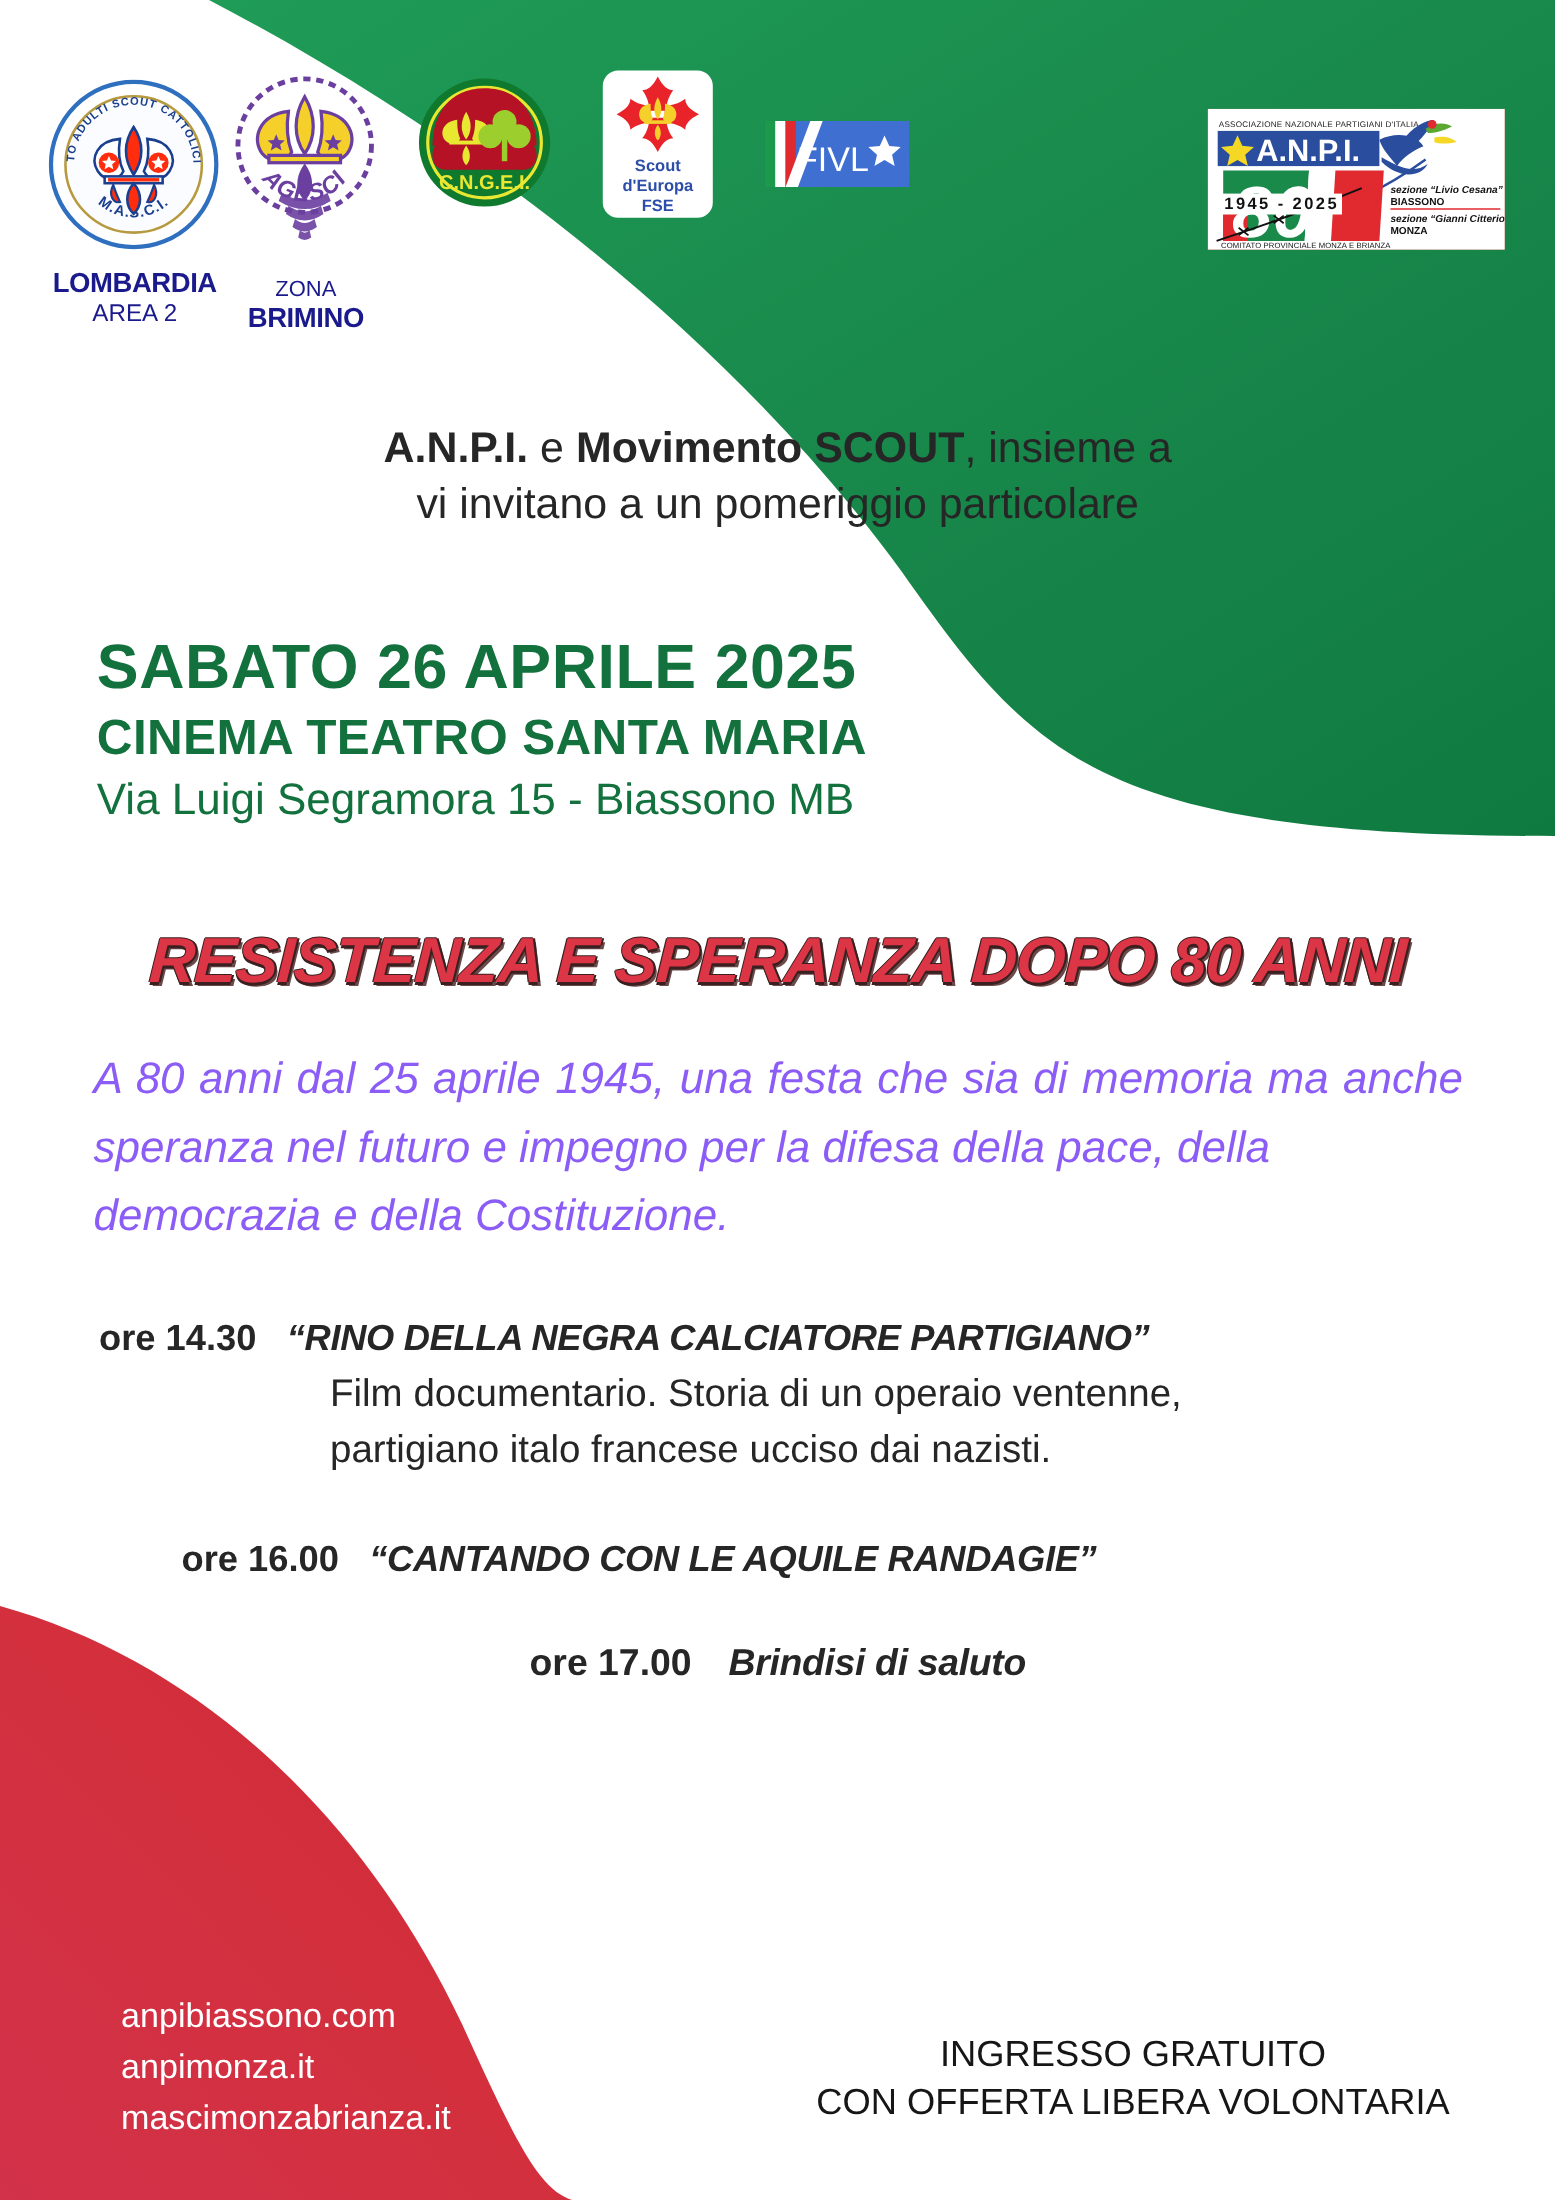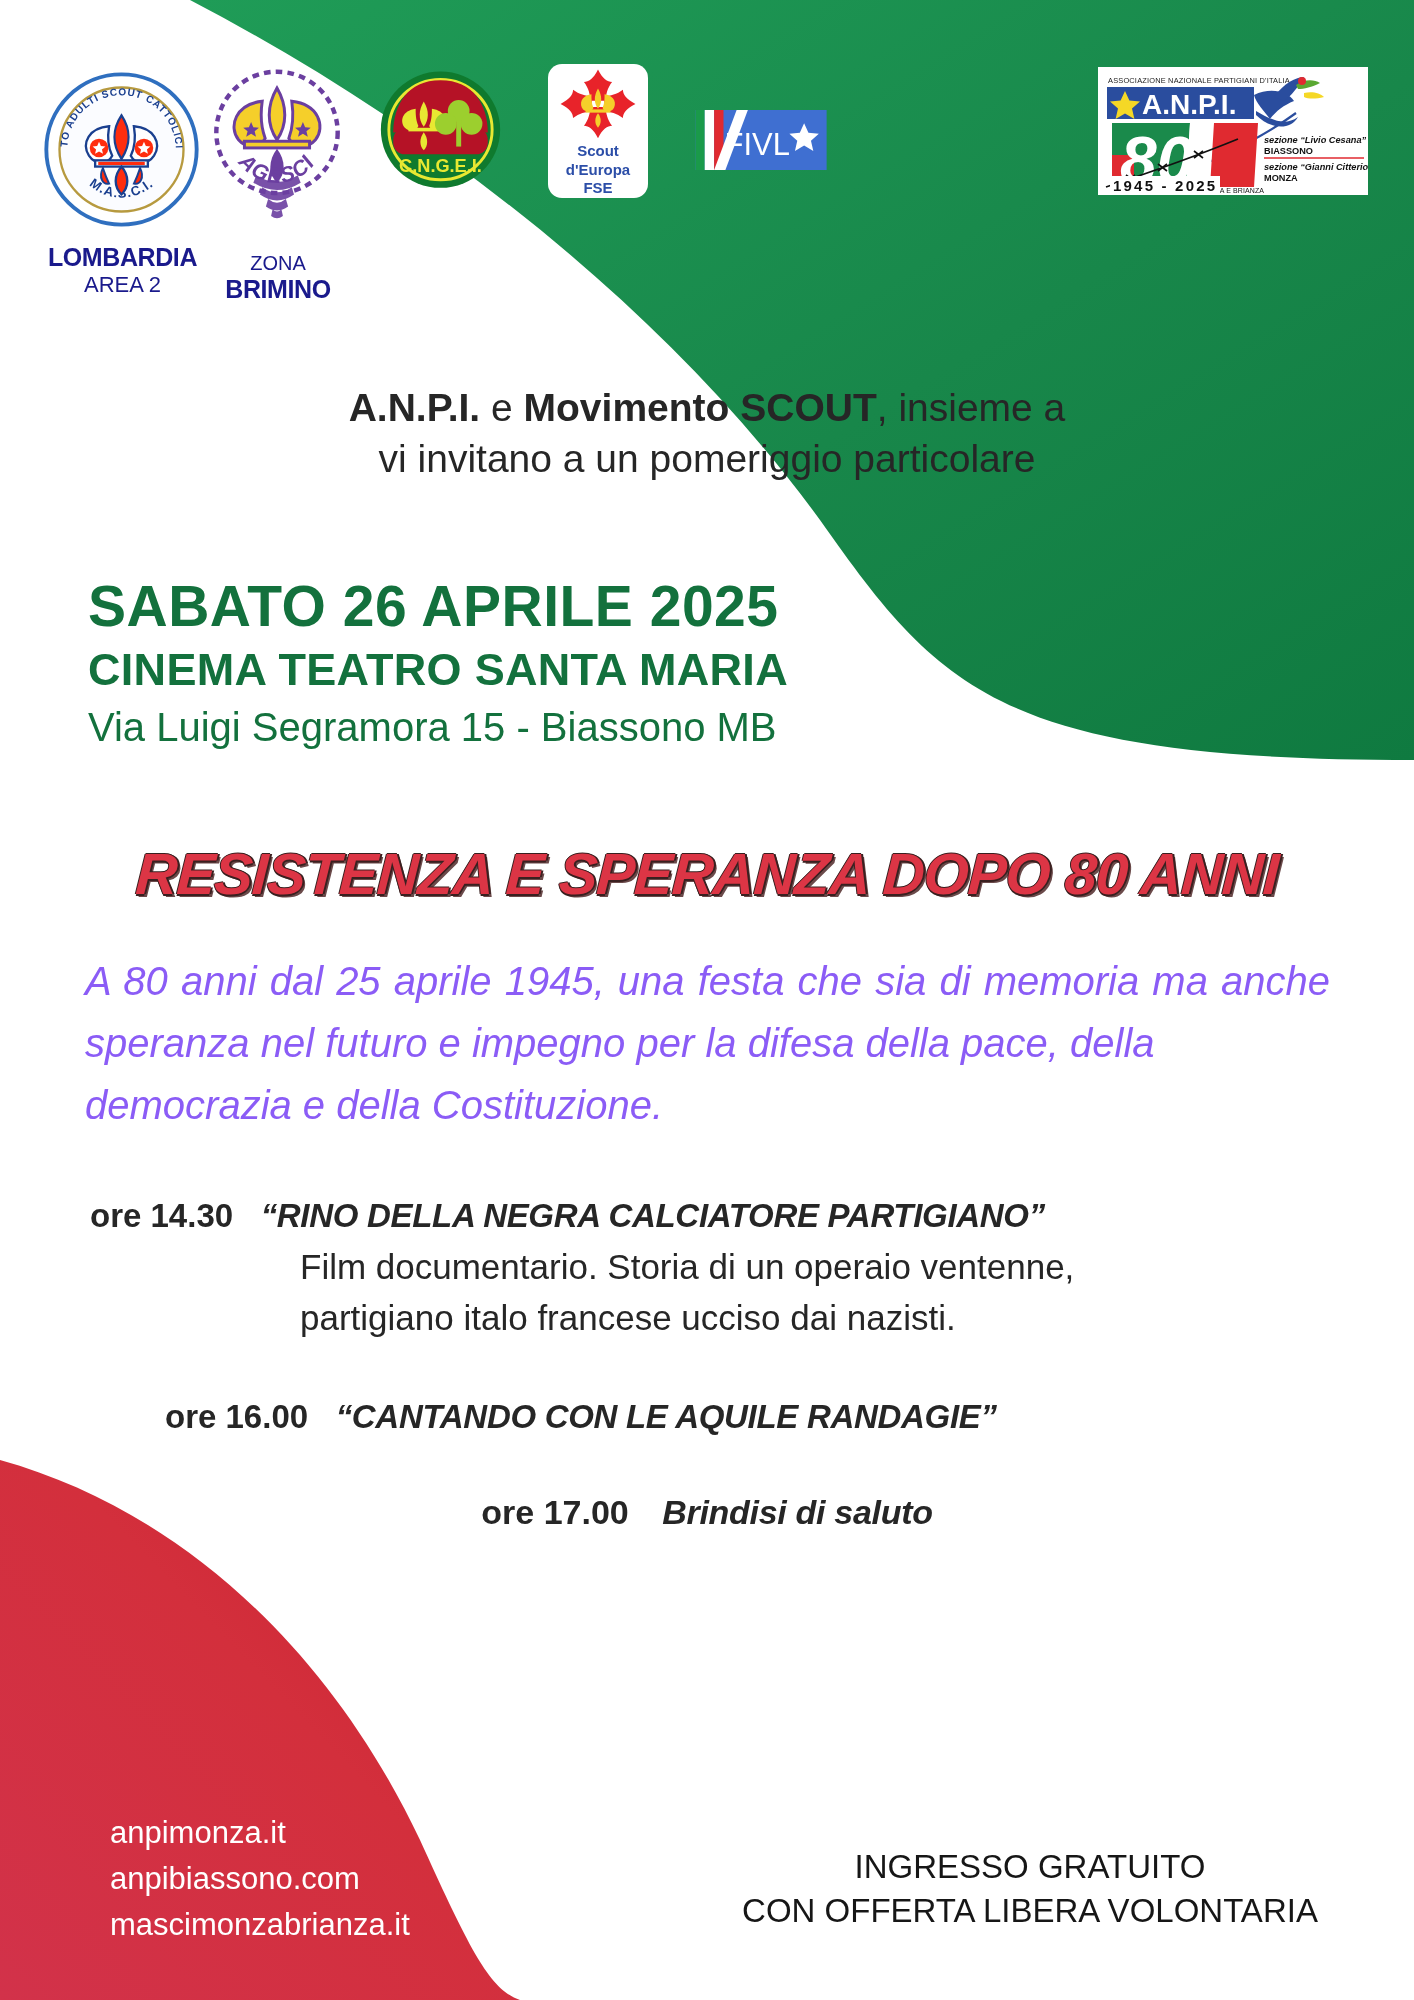--- a/index.html
+++ b/index.html
@@ -338,21 +338,21 @@
     <svg class="logo" id="logo-fivl" viewBox="0 0 140 64" xmlns="http://www.w3.org/2000/svg">
       <rect x="0" y="0" width="140" height="64" fill="#3f6fd1"></rect>
       <rect x="0" y="0" width="10" height="64" fill="#1a9a4a"></rect>
       <rect x="10" y="0" width="10" height="64" fill="#ffffff"></rect>
       <rect x="20" y="0" width="10" height="64" fill="#e02a30"></rect>
       <path d="M 32 64 L 56 0 L 44 0 L 20 64 Z" fill="#ffffff"></path>
       <text x="66" y="48" text-anchor="middle" font-size="33" fill="#ffffff" font-family="'Liberation Sans',sans-serif">FIVL</text>
       <path d="M 116 14 l 4.6 10.2 11.1 1.1 -8.4 7.4 2.5 10.9 -9.8 -5.8 -9.8 5.8 2.5 -10.9 -8.4 -7.4 11.1 -1.1 Z" fill="#ffffff"></path>
     </svg>
 
-    <div class="logo" id="logo-anpi" style="background:#fca5a5;overflow:hidden;">
+    <div class="logo" id="logo-anpi" style="background:#fca5a5;overflow:hidden;margin-top:32px;">
       <svg width="270" height="128" viewBox="0 0 270 128" xmlns="http://www.w3.org/2000/svg">
         <rect x="0" y="0" width="270" height="128" fill="#ffffff"></rect>
         <text x="10" y="16" font-size="7.4" fill="#1a1a1a" font-family="'Liberation Sans',sans-serif" letter-spacing="0.2">ASSOCIAZIONE NAZIONALE PARTIGIANI D'ITALIA</text>
 
         <rect x="9" y="20" width="147" height="32" fill="#2a4d9e"></rect>
         <path d="M 27 24 l 4.4 9.6 10.6 1 -8 7 2.4 10.4 -9.4 -5.6 -9.4 5.6 2.4 -10.4 -8 -7 10.6 -1 Z" fill="#f5d826"></path>
         <text x="44" y="47" font-size="28" font-weight="bold" fill="#ffffff" font-family="'Liberation Sans',sans-serif">A.N.P.I.</text>
 
         <path d="M 156 28 C 172 20 190 24 196 34 C 186 38 178 44 172 52 C 166 44 158 36 156 28 Z" fill="#2a4d9e"></path>
         <path d="M 176 30 C 186 16 198 10 206 10 C 200 20 194 28 186 34 Z" fill="#2a4d9e"></path>
@@ -431,22 +431,22 @@
     </div>
 
     <div class="sched-item" id="item3">
       <span class="sched-time">ore 17.00</span>
       <span class="sched-title">Brindisi di saluto</span>
     </div>
 
   </div>
 
   <div class="footer-links">
+    <div>anpibiassono.com</div>
     <div>anpimonza.it</div>
-    <div>anpibiassono.com</div>
     <div>mascimonzabrianza.it</div>
   </div>
 
   <div class="footer-note">
     <div>INGRESSO GRATUITO</div>
     <div>CON OFFERTA LIBERA VOLONTARIA</div>
   </div>
 
 </div>
 

